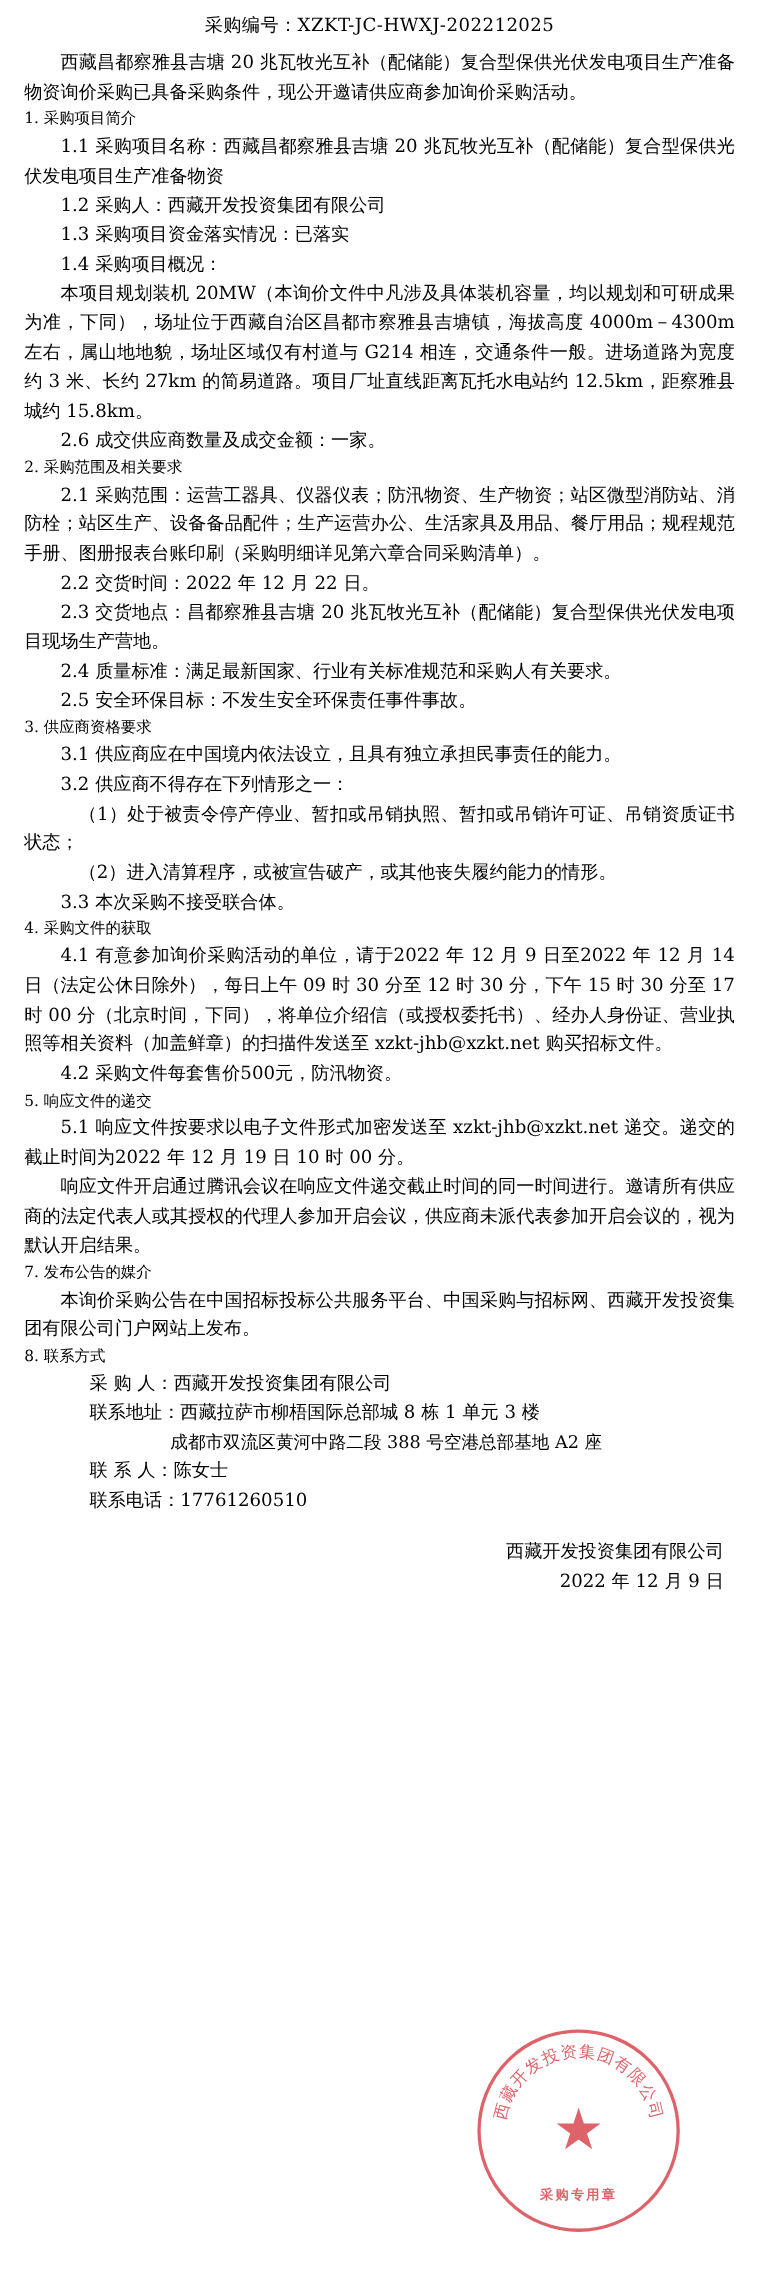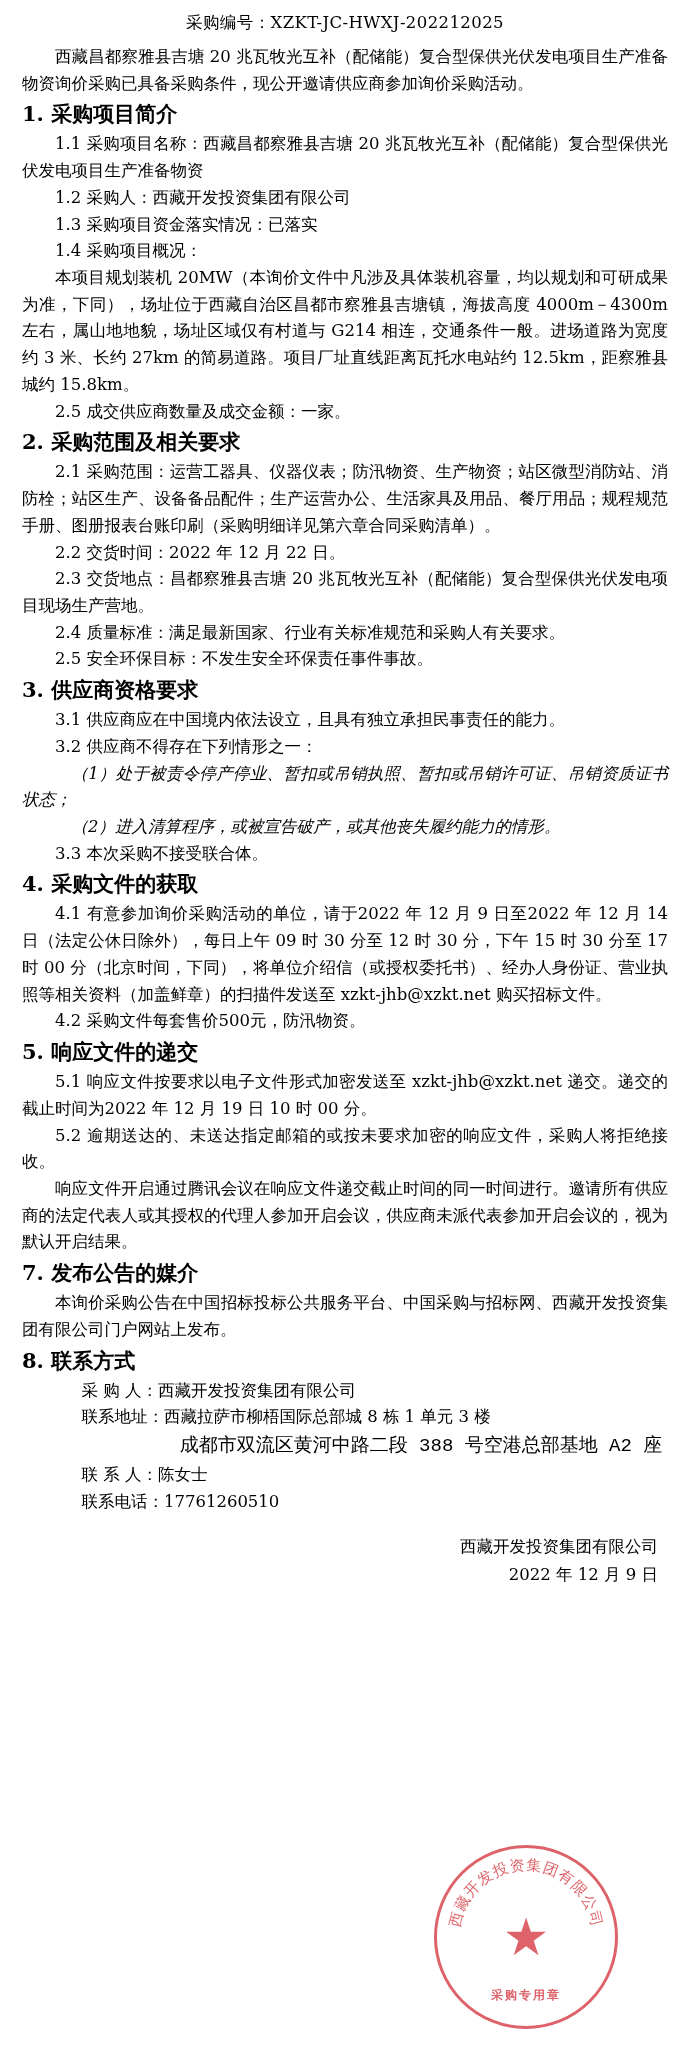--- a/index.html
+++ b/index.html
@@ -29,54 +29,52 @@
   }
   p {
     margin: 0;
     font-size: 16.5px;
     line-height: 1.62;
     text-align: justify;
     text-justify: inter-ideograph;
   }
   .indent2 { text-indent: 2em; }
   .sec-title {
-    font-weight: bold;
-    font-size: 21px;
+    font-weight: normal;
+    font-size: 14px;
     line-height: 1.62;
     margin: 0;
   }
   .lvl2 {
     text-indent: 2em;
   }
   .lvl3 {
     text-indent: 3em;
-    font-style: italic;
   }
   .u { }
   .contact-block {
     margin-top: 0;
   }
   .contact-row {
     display: flex;
     font-size: 16.5px;
     line-height: 1.62;
     padding-left: 3.6em;
   }
   .contact-label {
     white-space: nowrap;
     text-align: center;
   }
   .contact-value {
     flex: 1;
   }
   .contact-sub {
     padding-left: 8.3em;
-    font-size: 19px;
-    line-height: 1.62;
-    font-family: Liberation Mono, monospace;
+    font-size: 16px;
+    line-height: 1.62;
   }
   .signature {
     margin-top: 18px;
     text-align: right;
     font-size: 16.5px;
     line-height: 1.7;
     padding-right: 10px;
   }
   .stamp {
     position: absolute;
@@ -131,21 +129,21 @@
   <div class="doc-number">采购编号：XZKT-JC-HWXJ-202212025</div>
 
   <p class="indent2">西藏昌都察雅县吉塘 20 兆瓦牧光互补（配储能）复合型保供光伏发电项目生产准备物资询价采购已具备采购条件，现公开邀请供应商参加询价采购活动。</p>
 
   <p class="sec-title">1. 采购项目简介</p>
   <p class="lvl2">1.1 采购项目名称：西藏昌都察雅县吉塘 20 兆瓦牧光互补（配储能）复合型保供光伏发电项目生产准备物资</p>
   <p class="lvl2">1.2 采购人：西藏开发投资集团有限公司</p>
   <p class="lvl2">1.3 采购项目资金落实情况：已落实</p>
   <p class="lvl2">1.4 采购项目概况：</p>
   <p class="indent2">本项目规划装机 20MW（本询价文件中凡涉及具体装机容量，均以规划和可研成果为准，下同），场址位于西藏自治区昌都市察雅县吉塘镇，海拔高度 4000m－4300m 左右，属山地地貌，场址区域仅有村道与 G214 相连，交通条件一般。进场道路为宽度约 3 米、长约 27km 的简易道路。项目厂址直线距离瓦托水电站约 12.5km，距察雅县城约 15.8km。</p>
-  <p class="lvl2">2.5 成交供应商数量及成交金额：一家。</p>
+  <p class="lvl2">2.6 成交供应商数量及成交金额：一家。</p>
 
   <p class="sec-title">2. 采购范围及相关要求</p>
   <p class="lvl2">2.1 采购范围：运营工器具、仪器仪表；防汛物资、生产物资；站区微型消防站、消防栓；站区生产、设备备品配件；生产运营办公、生活家具及用品、餐厅用品；规程规范手册、图册报表台账印刷（采购明细详见第六章合同采购清单）。</p>
   <p class="lvl2">2.2 交货时间：2022 年 12 月 22 日。</p>
   <p class="lvl2">2.3 交货地点：昌都察雅县吉塘 20 兆瓦牧光互补（配储能）复合型保供光伏发电项目现场生产营地。</p>
   <p class="lvl2">2.4 质量标准：满足最新国家、行业有关标准规范和采购人有关要求。</p>
   <p class="lvl2">2.5 安全环保目标：不发生安全环保责任事件事故。</p>
 
   <p class="sec-title">3. 供应商资格要求</p>
   <p class="lvl2">3.1 供应商应在中国境内依法设立，且具有独立承担民事责任的能力。</p>
@@ -153,21 +151,20 @@
   <p class="lvl3">（1）处于被责令停产停业、暂扣或吊销执照、暂扣或吊销许可证、吊销资质证书状态；</p>
   <p class="lvl3">（2）进入清算程序，或被宣告破产，或其他丧失履约能力的情形。</p>
   <p class="lvl2"><span>3.3 本次采购</span><span class="u">不接受</span><span>联合体。</span></p>
 
   <p class="sec-title">4. 采购文件的获取</p>
   <p class="lvl2"><span>4.1 有意参加询价采购活动的单位，请于</span><span class="u">2022 年 12 月 9 日</span><span>至</span><span class="u">2022 年 12 月 14 日</span><span>（法定公休日除外），每日上午 09 时 30 分至 12 时 30 分，下午 15 时 30 分至 17 时 00 分（北京时间，下同），将单位介绍信（或授权委托书）、经办人身份证、营业执照等相关资料（加盖鲜章）的扫描件发送至 xzkt-jhb@xzkt.net 购买招标文件。</span></p>
   <p class="lvl2"><span>4.2 采购文件每套售价</span><span class="u">500</span><span>元，防汛物资。</span></p>
 
   <p class="sec-title">5. 响应文件的递交</p>
   <p class="lvl2"><span>5.1 响应文件按要求以电子文件形式加密发送至 xzkt-jhb@xzkt.net 递交。递交的截止时间为</span><span class="u">2022 年 12 月 19 日 10 时 00 分</span><span>。</span></p>
-  <p class="lvl2">5.2 逾期送达的、未送达指定邮箱的或按未要求加密的响应文件，采购人将拒绝接收。</p>
 
   <p class="indent2">响应文件开启通过腾讯会议在响应文件递交截止时间的同一时间进行。邀请所有供应商的法定代表人或其授权的代理人参加开启会议，供应商未派代表参加开启会议的，视为默认开启结果。</p>
 
   <p class="sec-title">7. 发布公告的媒介</p>
   <p class="indent2">本询价采购公告在中国招标投标公共服务平台、中国采购与招标网、西藏开发投资集团有限公司门户网站上发布。</p>
 
   <p class="sec-title">8. 联系方式</p>
   <div class="contact-block">
     <div class="contact-row">
       <span class="contact-label">采 购 人：</span>

